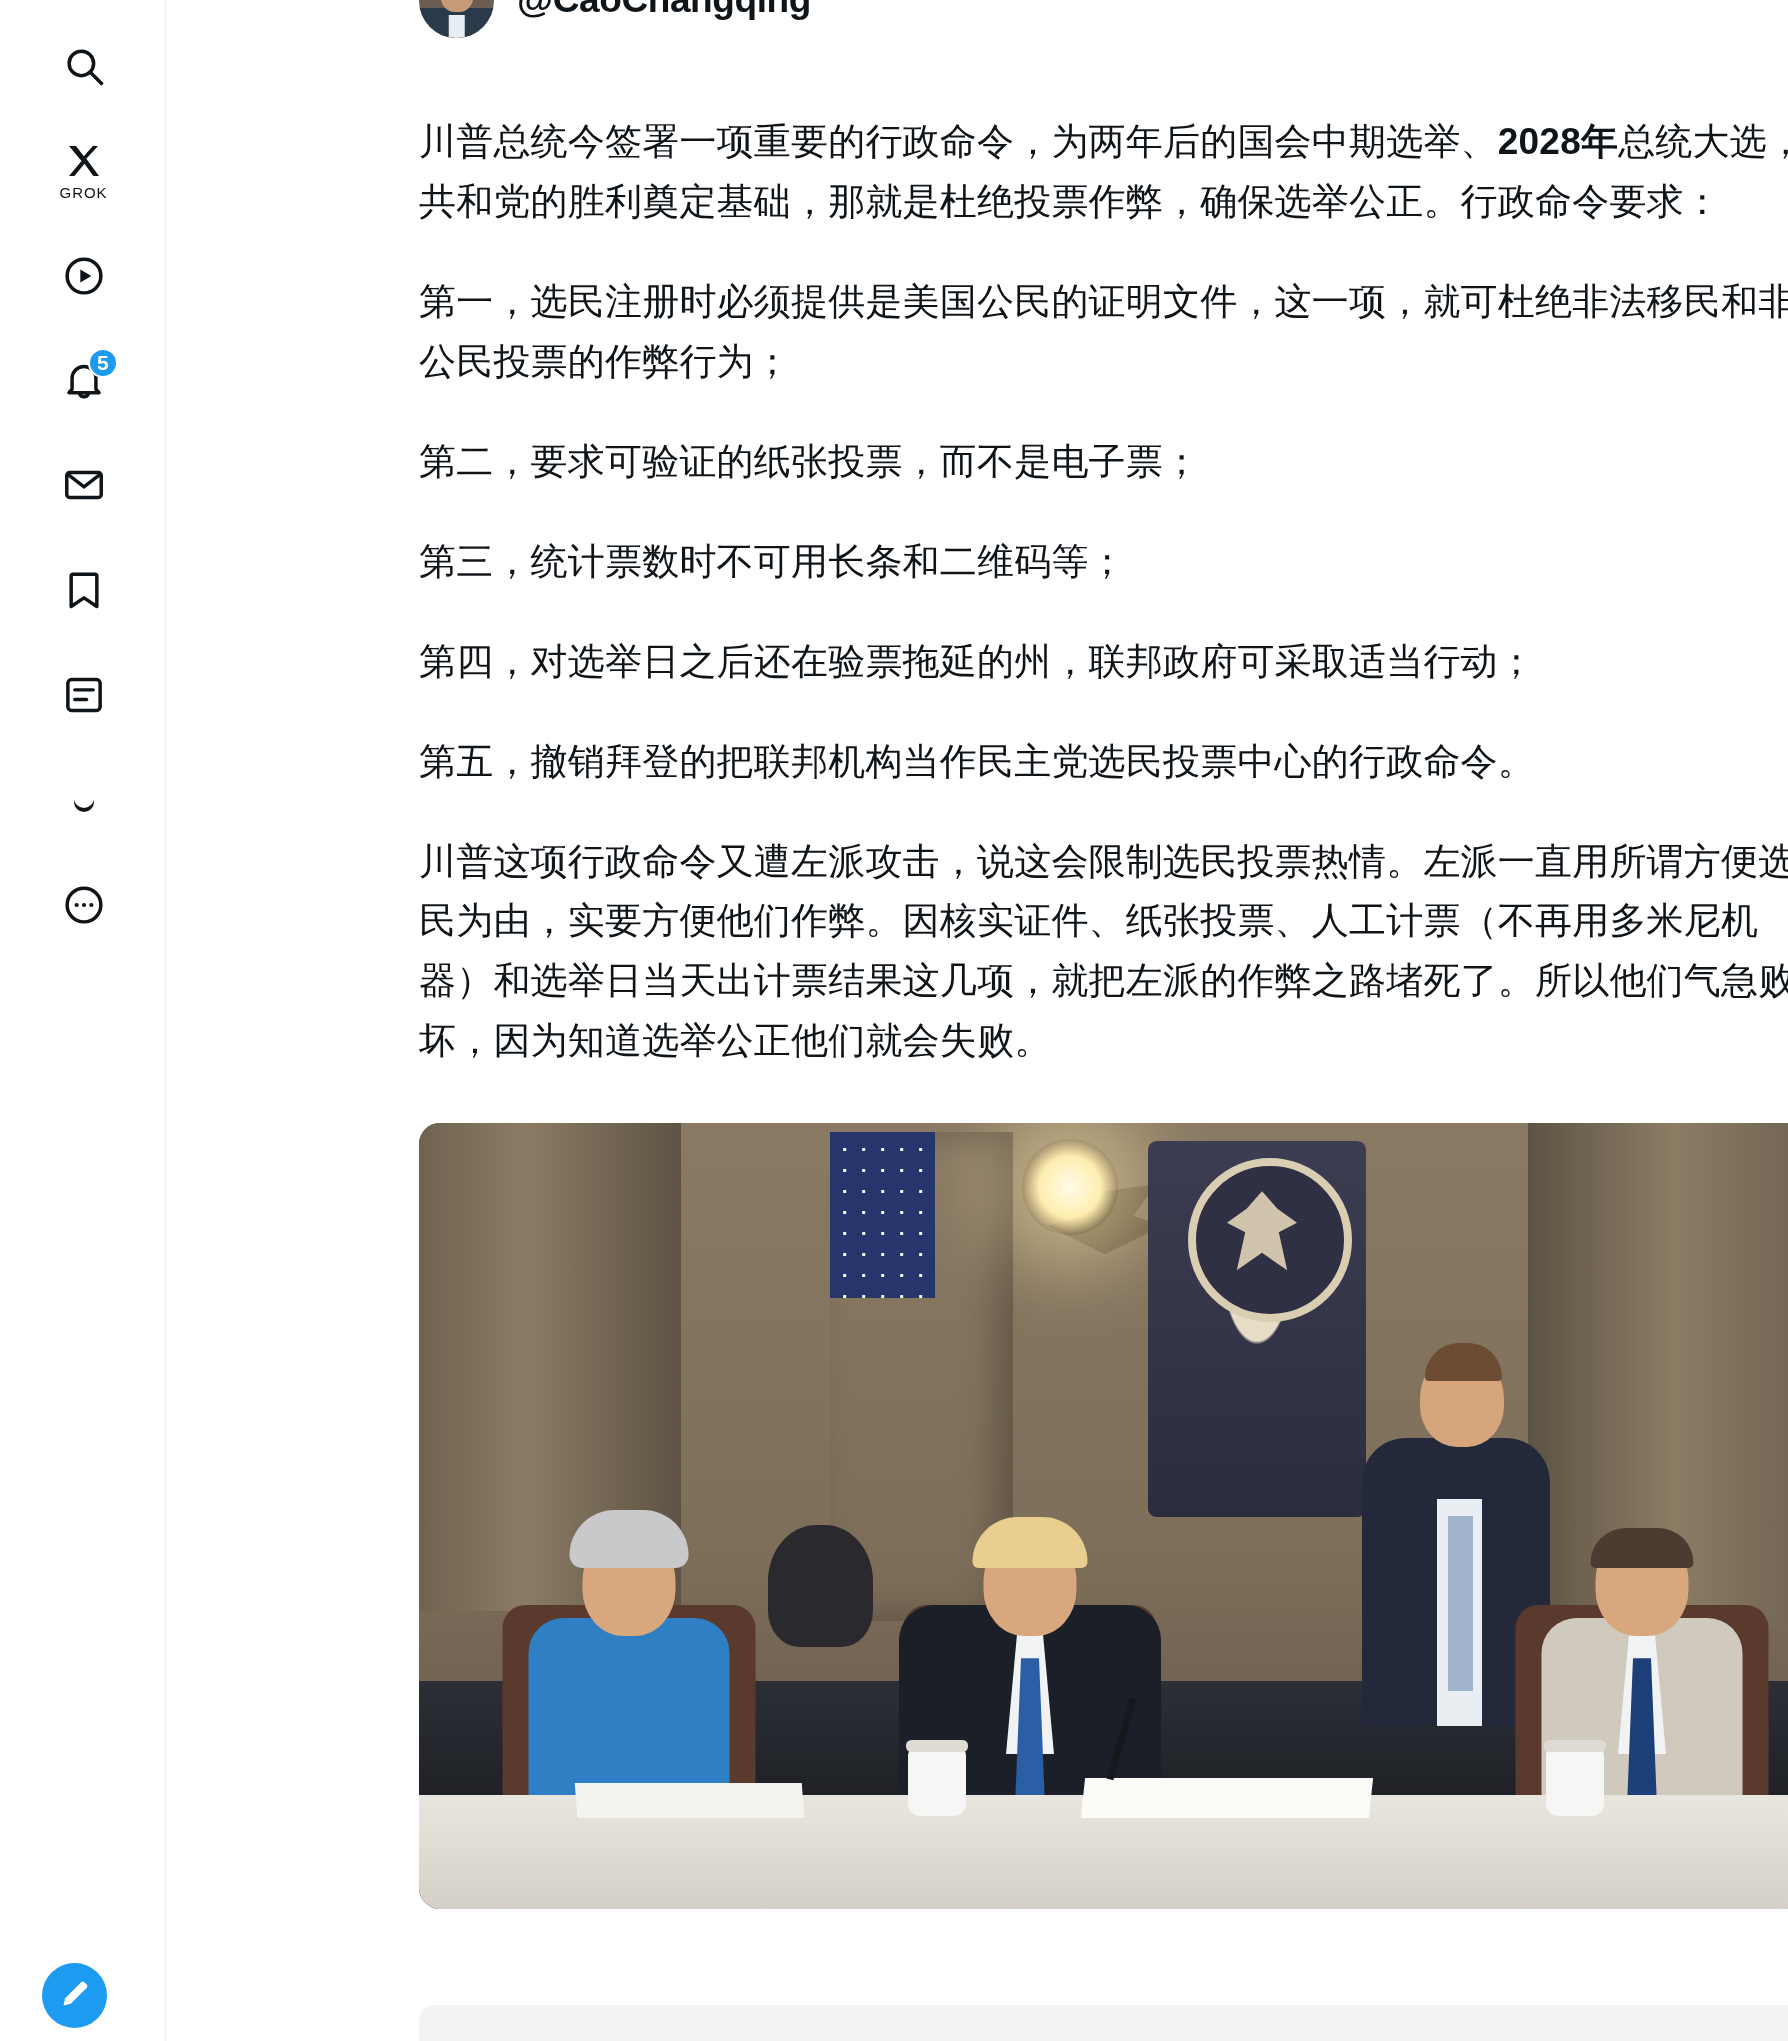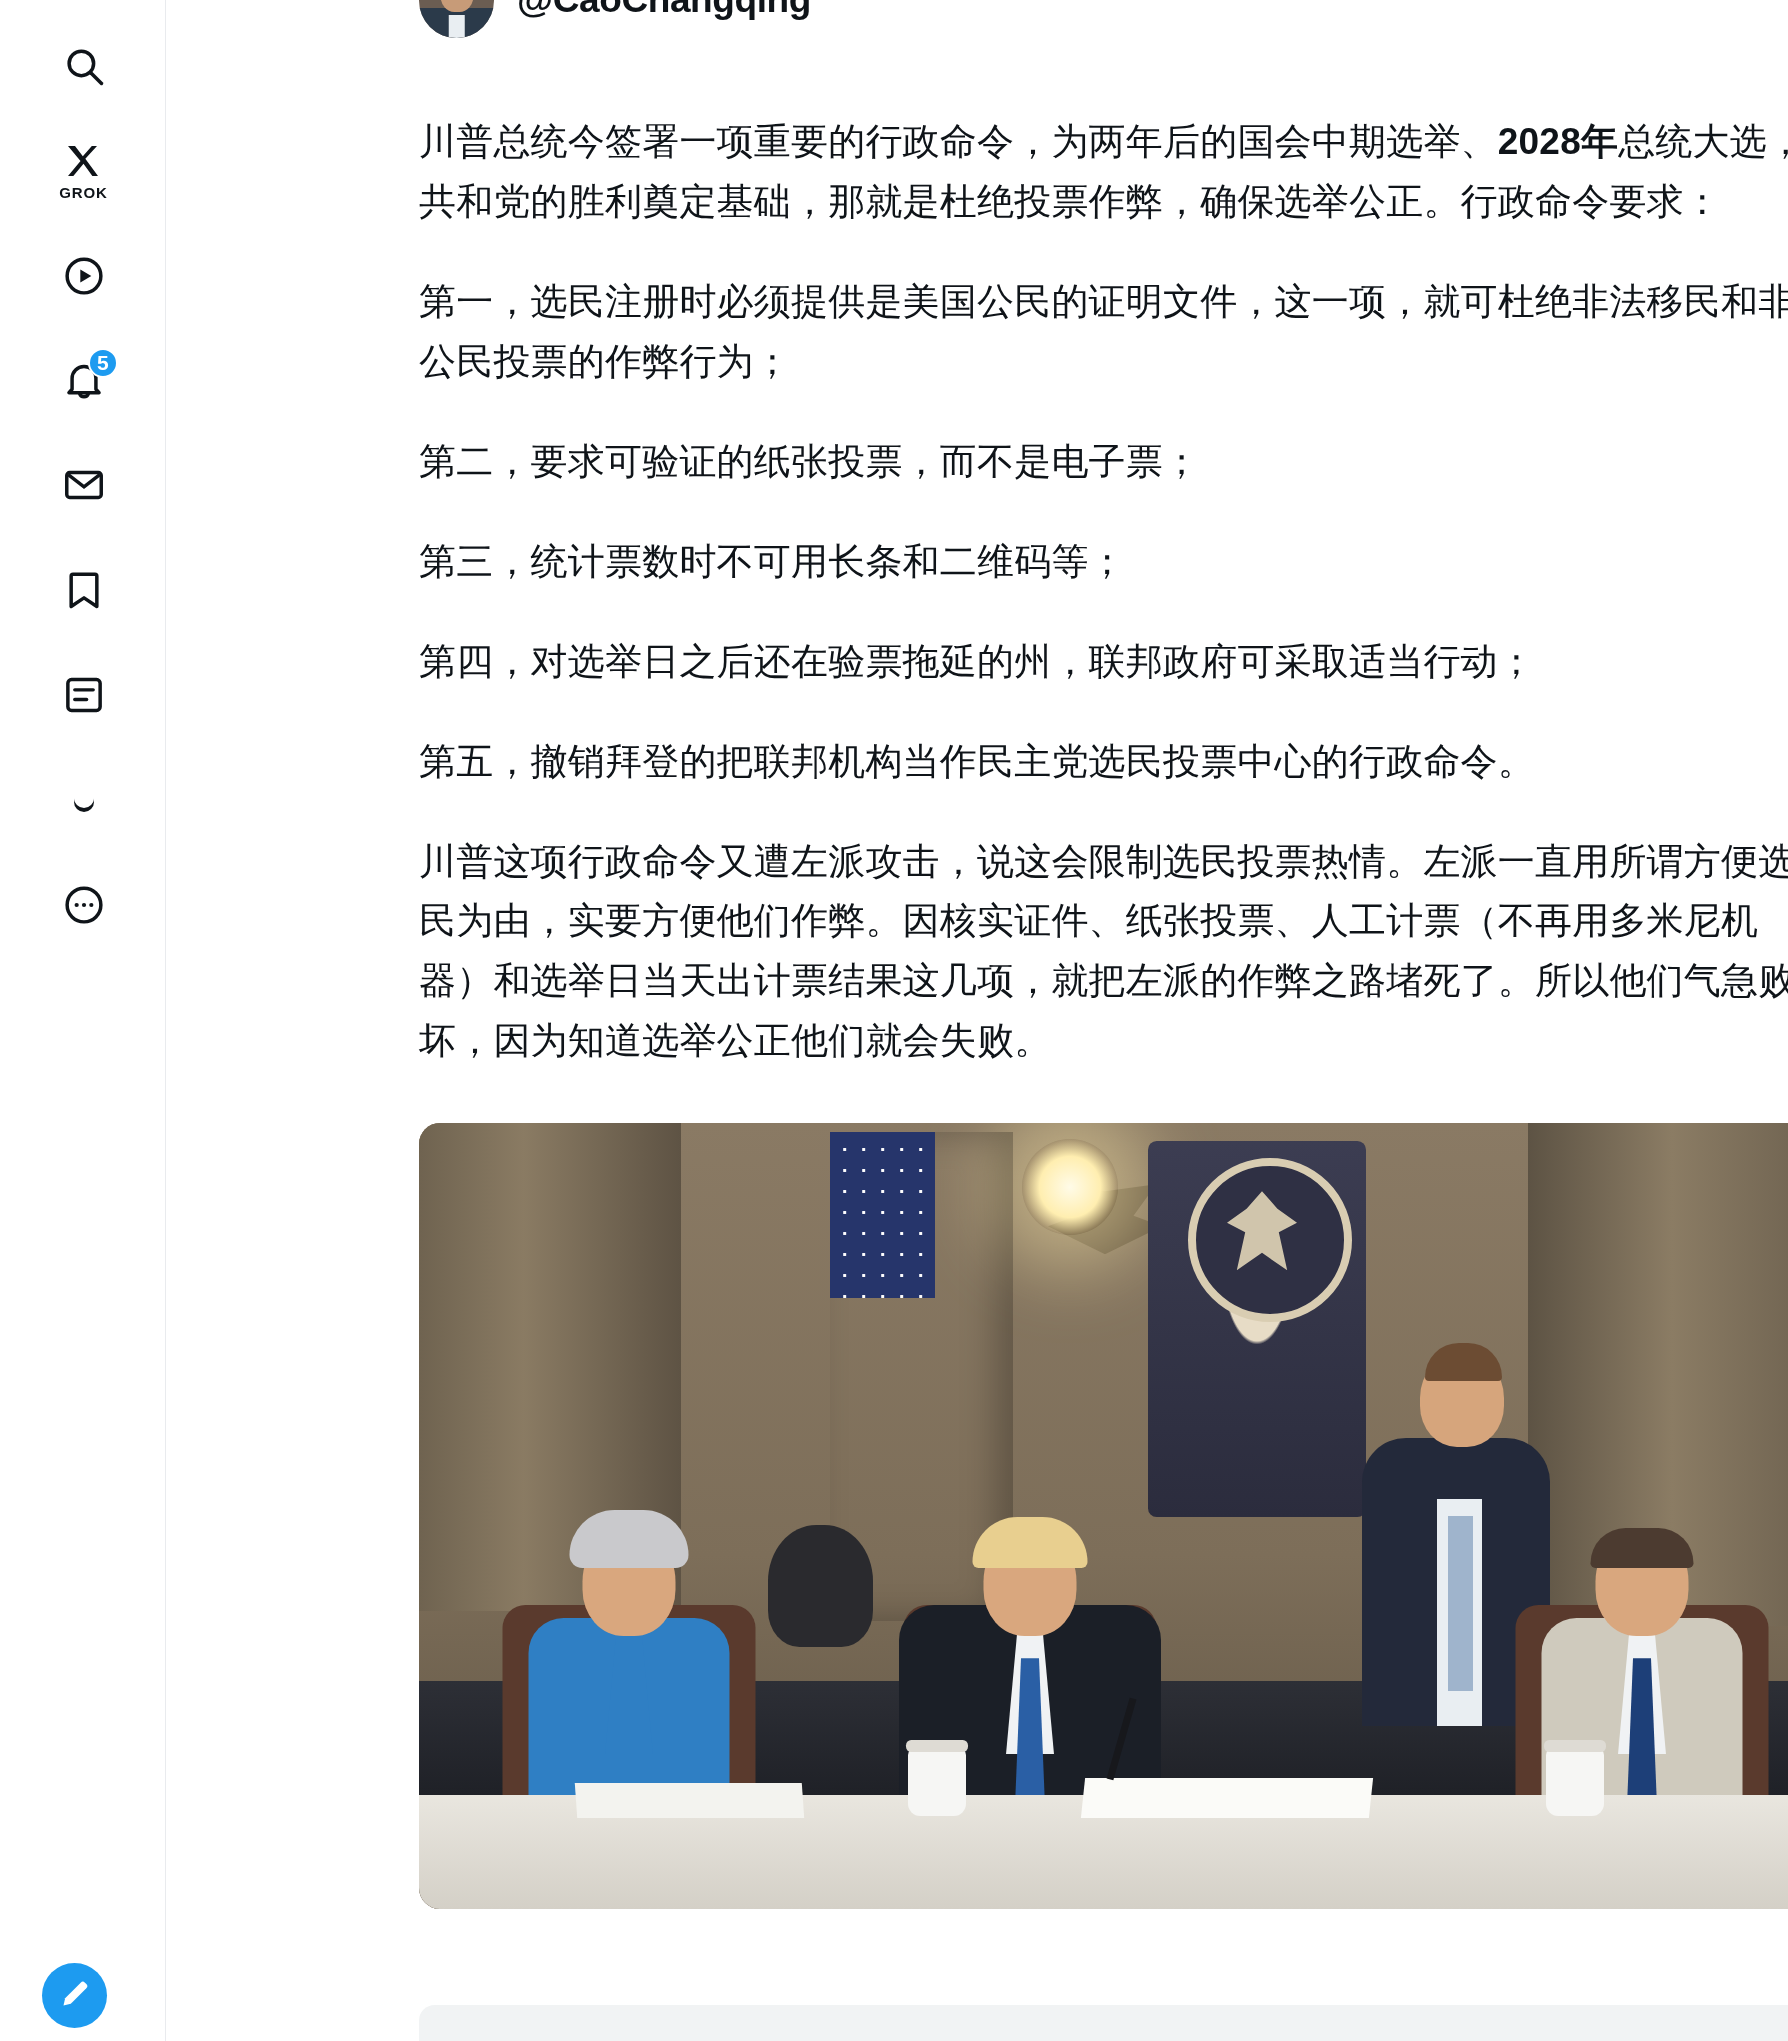--- a/index.html
+++ b/index.html
@@ -55,21 +55,21 @@
   }
   .grok-wrap {
     display: flex;
     flex-direction: column;
     align-items: center;
     justify-content: center;
     line-height: 1;
   }
   .grok-label {
     font-size: 15px;
-    font-weight: 700;
+    font-weight: 400;
     letter-spacing: 0.9px;
     color: #0f1419;
     margin-top: 3.5px;
   }
   .yin-yang {
     width: 45px; height: 45px;
     border-radius: 50%;
     background: linear-gradient(90deg, #0f1419 50%, #ffffff 50%);
     border: 2.6px solid #0f1419;
     box-sizing: border-box;

